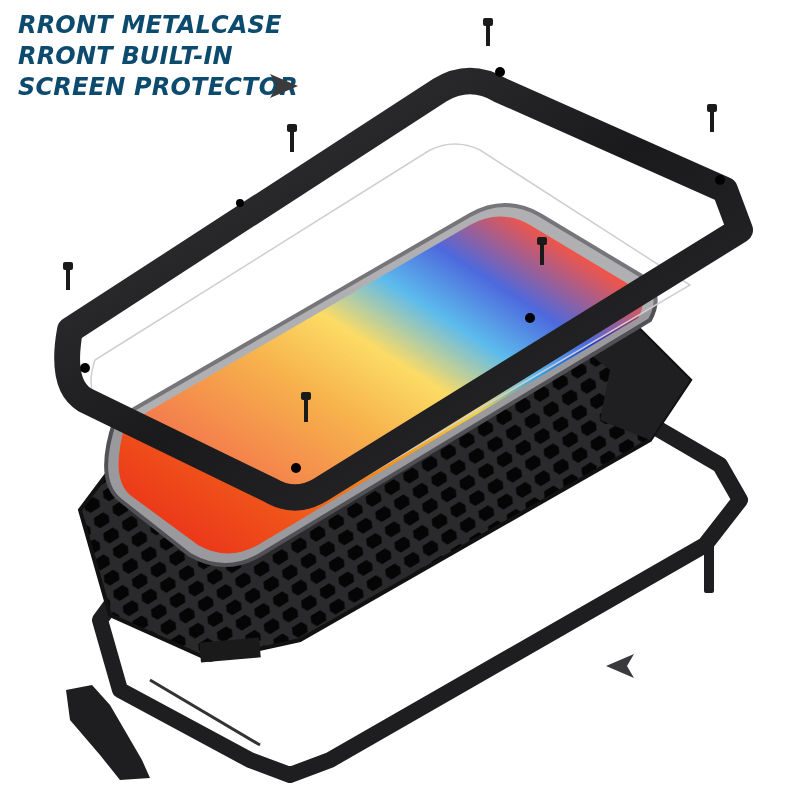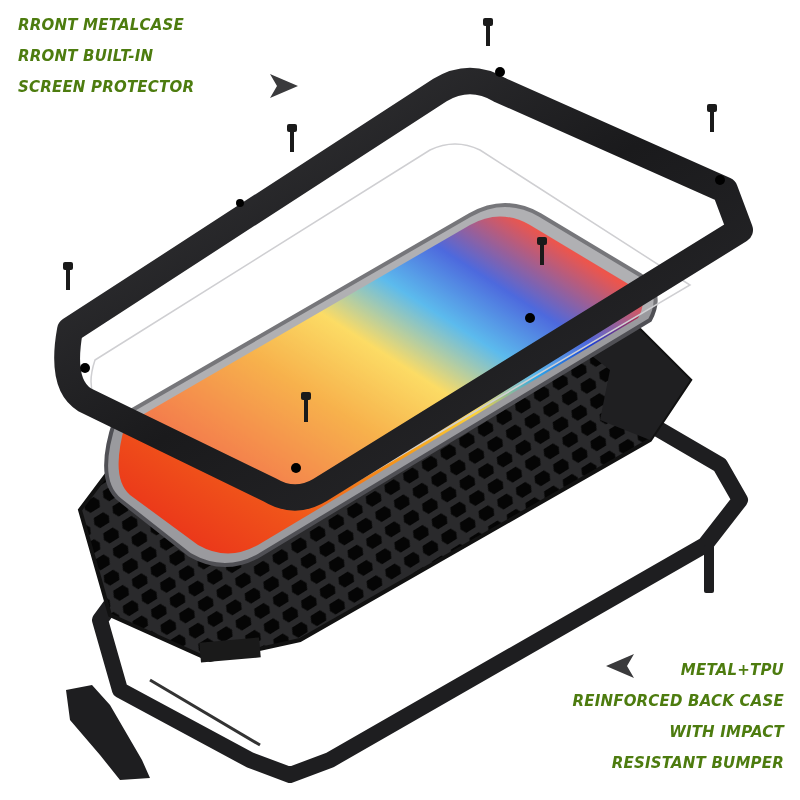--- a/index.html
+++ b/index.html
@@ -5,22 +5,22 @@
     * { margin: 0; padding: 0; box-sizing: border-box; }
     html, body { width: 800px; height: 800px; overflow: hidden; background: #ffffff; }
     body { position: relative; font-family: "DejaVu Sans", sans-serif; }
     .stage { position: absolute; left: 0; top: 0; width: 800px; height: 800px; background: #ffffff; }
     svg.art { position: absolute; left: 0; top: 0; width: 800px; height: 800px; }
     .callout {
       position: absolute;
       font-family: "DejaVu Sans", sans-serif;
       font-weight: bold;
       font-style: italic;
-      color: #4d7c0f;
-      font-size: 15px;
+      color: #0c4a6e;
+      font-size: 24px;
       line-height: 31px;
       letter-spacing: 0.2px;
     }
     .callout .line { display: block; white-space: nowrap; }
     .callout-top { left: 18px; top: 10px; }
     .callout-bottom { right: 16px; top: 655px; text-align: right; }
     .arrow { position: absolute; }
     .arrow-right { left: 268px; top: 72px; width: 32px; height: 28px; }
     .arrow-left { left: 604px; top: 652px; width: 32px; height: 28px; }
   </style>
@@ -121,24 +121,18 @@
   <div class="callout callout-top">
     <span class="line">RRONT METALCASE</span>
     <span class="line">RRONT BUILT-IN</span>
     <span class="line">SCREEN PROTECTOR</span>
   </div>
 
   <svg class="arrow arrow-right" viewBox="0 0 32 28" xmlns="http://www.w3.org/2000/svg">
     <polygon points="2,2 30,14 2,26 9,14" fill="#3a3a3c"></polygon>
   </svg>
 
-  <div class="callout callout-bottom">
-    <span class="line">METAL+TPU</span>
-    <span class="line">REINFORCED BACK CASE</span>
-    <span class="line">WITH IMPACT</span>
-    <span class="line">RESISTANT BUMPER</span>
-  </div>
 
   <svg class="arrow arrow-left" viewBox="0 0 32 28" xmlns="http://www.w3.org/2000/svg">
     <polygon points="30,2 2,14 30,26 23,14" fill="#3a3a3c"></polygon>
   </svg>
 
 </div>
 
 </body></html>

